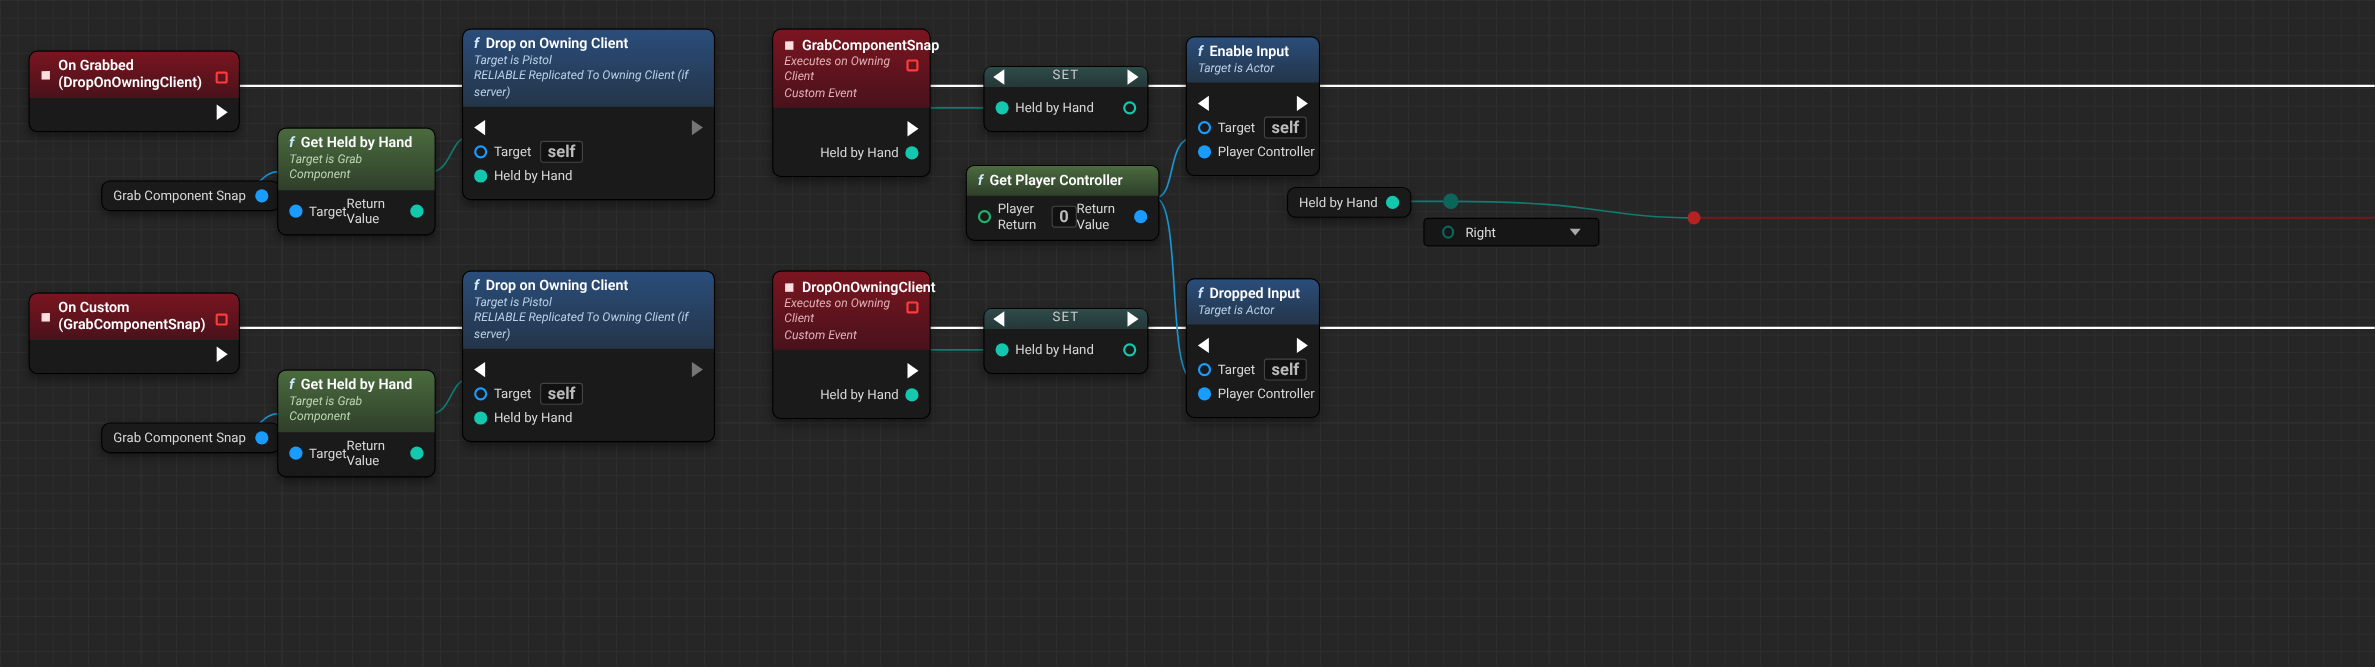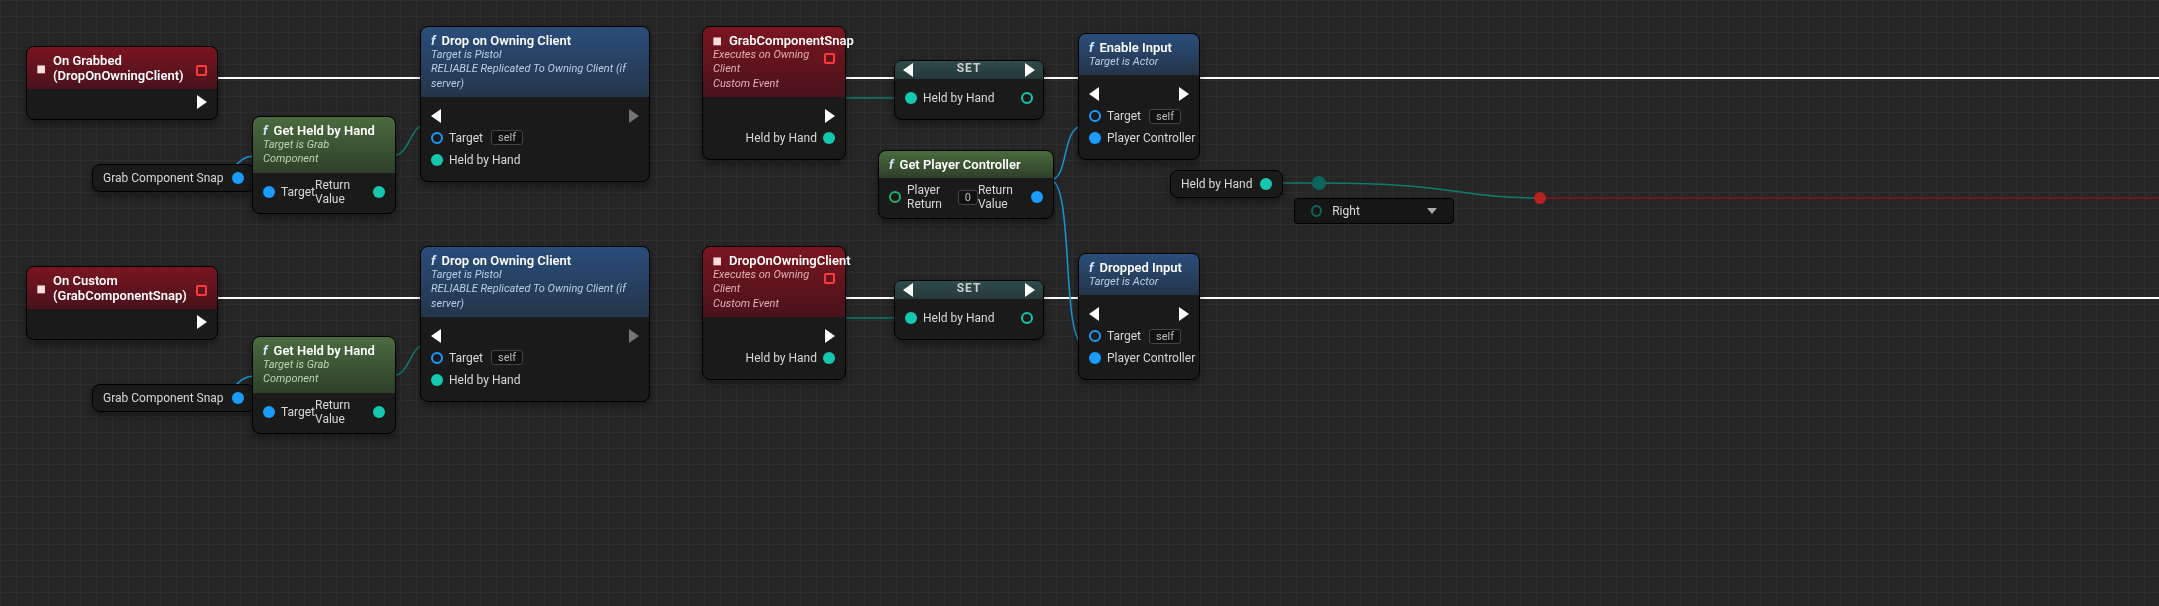--- a/index.html
+++ b/index.html
@@ -27,30 +27,30 @@
 .dot { width:12px; height:12px; border-radius:50%; display:inline-block; flex-shrink:0; }
 .dot.exec { width:0; height:0; border-radius:0; background:none; border-top:7px solid transparent; border-bottom:7px solid transparent; }
 .dot.exec.in { border-right:10px solid #fff; }
 .dot.exec.out { border-left:10px solid #fff; }
 .dot.obj { background:#1a9cff; }
 .dot.obj.hollow { background:none; border:2px solid #1a9cff; }
 .dot.val { background:#14c8b0; }
 .dot.val.hollow { background:none; border:2px solid #14c8b0; }
 .dot.delegate { width:11px; height:11px; border-radius:2px; background:none; border:2px solid #ff3a3a; }
 
-.selfbox, .zerobox { background:#111; border:1px solid #444; border-radius:3px; padding:0 6px; font-size:11px; color:#bbb; margin-left:2px;}
+.selfbox, .zerobox { background:#111; border:1px solid #444; border-radius:3px; padding:0 6px; font-size:15px; color:#bbb; margin-left:2px;font-weight:bold;}
 .lbl { font-size:12px; color:#d8d8d8; }
 .header.red { background:linear-gradient(180deg,#7a1520 0%, #49121b 100%); }
 .header.red .sub { color:#e0b0b4; }
 .header.blue { background:linear-gradient(180deg,#2a4d7a 0%, #243549 100%); }
 .header.green { background:linear-gradient(180deg,#4a6b3e 0%, #2f3f2a 100%); }
 .header.green .sub { color:#bcd6b0; }
 .node.compact { background:#1a1a1a; border:1px solid #000; height:28px; display:flex; align-items:center; gap:8px; padding:0 10px; }
 .node.set { width:180px; }
-.setlabel { text-align:center; color:#ccc; letter-spacing:1px; font-size:12px; position:relative; top:-2px;font-weight:bold;}
+.setlabel { text-align:center; color:#ccc; letter-spacing:1px; font-size:12px; position:relative; top:-2px;}
 .setbar { height:18px; background:linear-gradient(180deg,#2e4b4a,#253838); border-radius:6px 6px 0 0; display:flex; align-items:center; justify-content:space-between; padding:4px 8px;}
 .reroute { position:absolute; width:14px; height:14px; border-radius:50%; }
 .reroute.enum { background:#0d665c; border:2px solid #0d665c;}
 .dropdown { position:absolute; background:#161616; border:1px solid #000; border-radius:4px; height:26px; display:flex; align-items:center; padding:0 16px; gap:10px; }
 .dd-pin { width:12px; height:12px; border-radius:50%; background:none; border:2px solid #0d665c; }
 .dd-field { width:116px; display:flex; align-items:center; justify-content:space-between; color:#ddd; font-size:12px;}
 .caret { width:0; height:0; border-left:5px solid transparent; border-right:5px solid transparent; border-top:6px solid #aaa;}
 .ficon { font-style:italic; font-weight:bold; color:#cfe7ff; }
 .cicon { color:#ffdede; transform:rotate(45deg); display:inline-block; font-weight:bold;}
 .out-exec { position:absolute; right:10px; }

